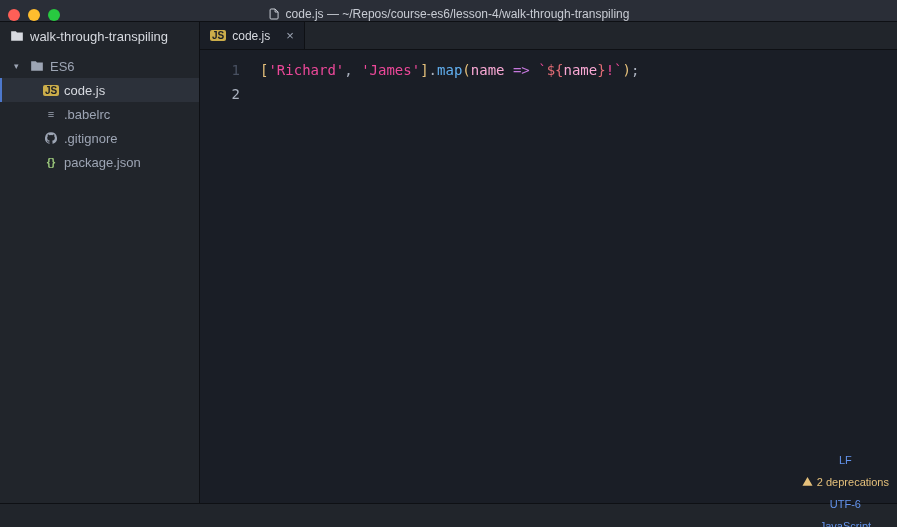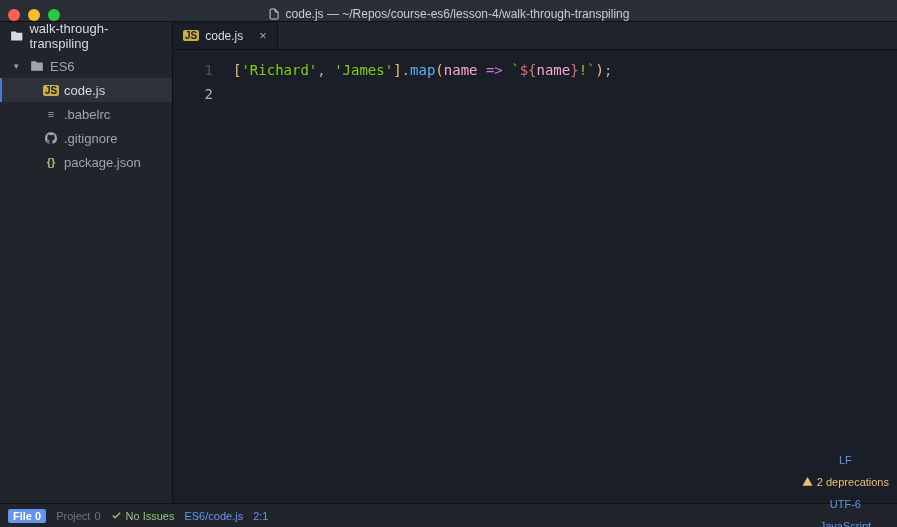--- a/index.html
+++ b/index.html
@@ -26,21 +26,21 @@
   .tl.red { background: #ff5f57; } .tl.yel { background: #ffbd2e; } .tl.grn { background: #28c940; }
   .title-center {
     position: absolute; left: 50%; transform: translateX(-50%);
     display: flex; align-items: center; gap: 6px;
     color: #c8ccd4; font-size: 12px;
   }
   .title-center svg { width: 12px; height: 12px; }
   
   .main { flex: 1; display: flex; min-height: 0; }
   .sidebar {
-    width: 173px; background: #21252b;
+    width: 200px; background: #21252b;
     display: flex; flex-direction: column;
     border-right: 1px solid #0e1014;
   }
   .project-root {
     height: 28px; display: flex; align-items: center; gap: 6px;
     padding: 0 10px; color: #d7dae0; font-size: 13px; font-weight: 500;
     background: #21252b;
   }
   .tree { padding-top: 4px; }
   .tree-row {
@@ -62,21 +62,21 @@
     background: #1a1e26; border-right: 1px solid #0e1014;
     position: relative;
   }
   .tab .close { margin-left: 10px; color: #9da5b4; font-size: 13px; }
   .code-area { flex: 1; display: flex; font-family: Menlo, Consolas, monospace; font-size: 14px; line-height: 24px; }
   .gutter { width: 50px; text-align: right; color: #495162; padding: 8px 10px 0 0; }
   .cur-line { color: #abb2bf; }
   .code { padding: 8px 10px 0 10px; white-space: pre; }
   .p  { color: #abb2bf; }
   .br { color: #e5c07b; }
-  .s  { color: #84cc16; }
+  .s  { color: #ec4899; }
   .fn { color: #61afef; }
   .kw { color: #c678dd; }
   .v  { color: #e06c75; }
   .q  { color: #f9a8d4; text-align: right; }
   
   .status {
     height: 24px; background: #21252b; border-top: 1px solid #0e1014;
     display: flex; align-items: center; font-size: 11px; color: #9da5b4;
     padding: 0 8px; gap: 10px;
   }
@@ -162,37 +162,20 @@
       <div class="gutter">
         <div>1</div>
         <div class="cur-line">2</div>
       </div>
       <div class="code"><span class="br">[</span><span class="s">'Richard'</span><span class="p">, </span><span class="s">'James'</span><span class="br">]</span><span class="p">.</span><span class="fn">map</span><span class="br">(</span><span class="q">name</span><span class="kw"> =&gt; </span><span class="s">`</span><span class="v">${</span><span class="q">name</span><span class="v">}</span><span class="s">!</span><span class="s">`</span><span class="br">)</span><span class="p">;</span></div>
     </div>
   </div>
 </div>
 
 <div class="status">
-  <div class="left">
-    <span class="status-item">
-      <span class="file-badge"><span>File</span> <span>0</span></span>
-    </span>
-    <span class="status-item dim">
-      <span>Project</span>
-      <span>0</span>
-    </span>
-    <span class="status-item ok">
-      <svg width="11" height="11" viewBox="0 0 24 24" fill="none" stroke="#98c379" stroke-width="3">
-          <polyline points="20 6 9 17 4 12"></polyline>
-        </svg>
-      <span>No Issues</span>
-    </span>
-    <span class="link">ES6/code.js</span>
-    <span class="link">2:1</span>
-  </div>
   <div class="right">
     <span class="link">LF</span>
     <span class="status-item warn">
       <svg width="11" height="11" viewBox="0 0 24 24" fill="#e5c07b">
           <path d="M12 2 1 21h22L12 2zm0 6 .01 6H12v-6zm0 8h.01v2H12v-2z"></path>
         </svg>
       <span>2 deprecations</span>
     </span>
     <span class="link">UTF-6</span>
     <span class="link">JavaScript</span>

